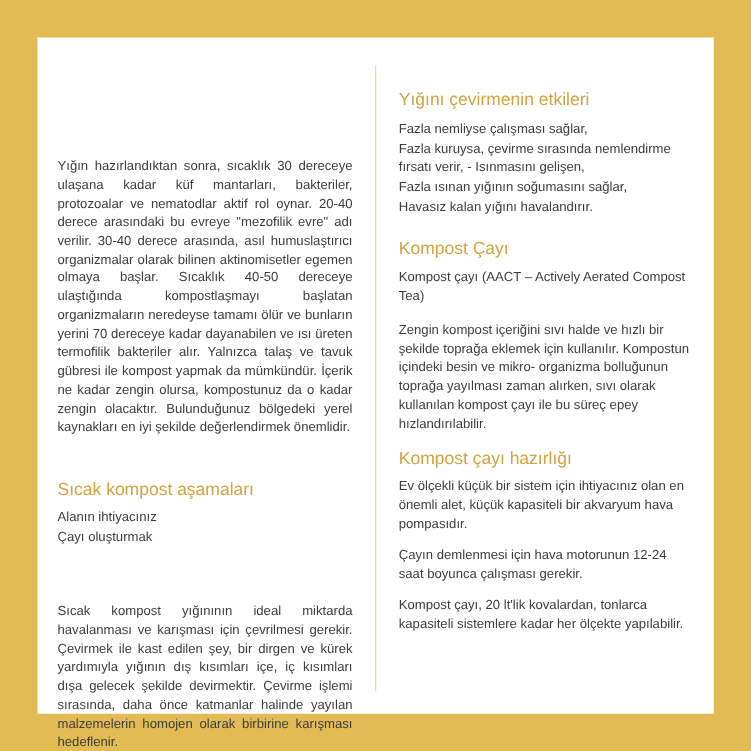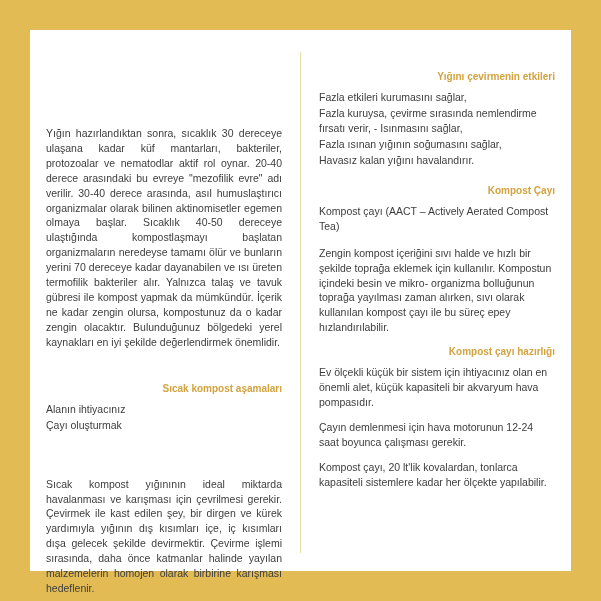--- a/index.html
+++ b/index.html
@@ -37,25 +37,24 @@
   .col.right{padding:24px 0 0 2px;}
   .divider{
     width:1px;
     background:var(--divider-color);
     margin:6px 16px 2px 16px;
   }
   p{margin:0 0 10px 0;}
   .col.left p{text-align:justify;margin-top:44px;}
   h3{
     margin:0 0 6px 0;
-    font-size:10px;
-    font-weight:bold;
+    font-size:14px;
+    font-weight:normal;
     color:var(--heading-color);
     line-height:1.42;
-    text-align:right;
   }
   .section{margin:0;}
   .gap-lg{margin-top:32px;}
   .gap-md{margin-top:16px;}
   .line{margin:0;}
   .list .line{margin-bottom:1px;}
   .subtitle{margin-bottom:12px;}
 </style>
 </head>
 <body>
@@ -77,22 +76,22 @@
       <p class="gap-md">Sıcak kompost yığınının ideal miktarda havalanması ve karışması için çevrilmesi gerekir. Çevirmek ile kast edilen şey, bir dirgen ve kürek yardımıyla yığının dış kısımları içe, iç kısımları dışa gelecek şekilde devirmektir. Çevirme işlemi sırasında, daha önce katmanlar halinde yayılan malzemelerin homojen olarak birbirine karışması hedeflenir.</p>
     </div>
 
     <div class="divider"></div>
 
     <div class="col right">
 
       <div class="section">
         <h3>Yığını çevirmenin etkileri</h3>
         <div class="list">
-          <div class="line">Fazla etkileri kurumasını sağlar,</div>
-          <div class="line">Fazla kuruysa, çevirme sırasında nemlendirme fırsatı verir, - Isınmasını sağlar,</div>
+          <div class="line">Fazla nemliyse çalışması sağlar,</div>
+          <div class="line">Fazla kuruysa, çevirme sırasında nemlendirme fırsatı verir, - Isınmasını gelişen,</div>
           <div class="line">Fazla ısınan yığının soğumasını sağlar,</div>
           <div class="line">Havasız kalan yığını havalandırır.</div>
         </div>
       </div>
 
       <div class="section gap-md">
         <h3>Kompost Çayı</h3>
         <p class="subtitle">Kompost çayı (AACT – Actively Aerated Compost Tea)</p>
         <p>Zengin kompost içeriğini sıvı halde ve hızlı bir şekilde toprağa eklemek için kullanılır. Kompostun içindeki besin ve mikro- organizma bolluğunun toprağa yayılması zaman alırken, sıvı olarak kullanılan kompost çayı ile bu süreç epey hızlandırılabilir.</p>
       </div>

